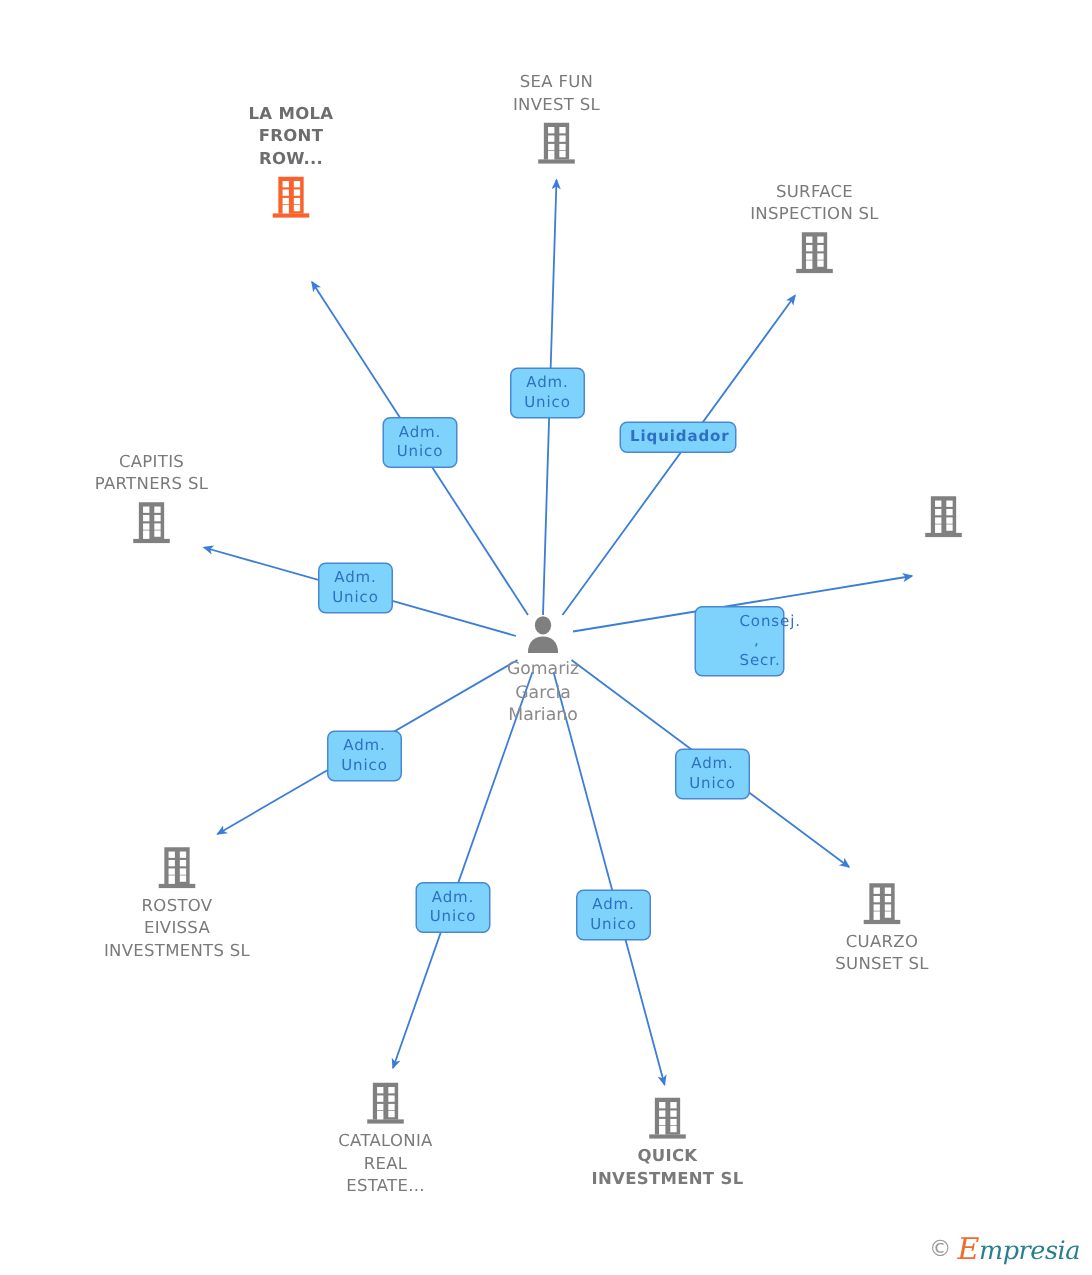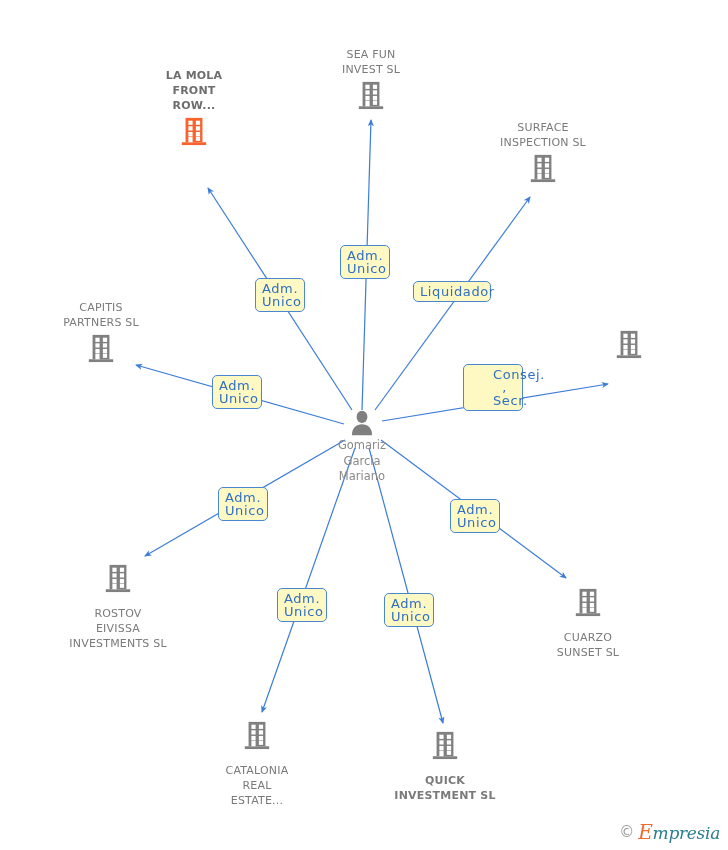--- a/index.html
+++ b/index.html
@@ -37,36 +37,36 @@
   }
   .node-label.highlight {
     color: #6d6d6d;
     font-weight: bold;
   }
   .node-icon {
     display: block;
     margin: 0 auto;
   }
   .node.label-top .node-icon { margin-top: 3px; }
-  .node.label-bottom .node-label { margin-top: 13px; }
+  .node.label-bottom .node-label { margin-top: 3px; }
   .person-name {
     font-size: 11.5px;
     color: #8a8a8a;
     line-height: 15.5px;
     white-space: pre-line;
     margin-top: 1px;
     text-align: center;
   }
   .edge-label {
     position: absolute;
     border: 1px solid #4a87d3;
     border-radius: 5px;
-    background: #fef9c3;
+    background: #7dd3fc;
     color: #2f6fc4;
-    font-size: 13px;
+    font-size: 10px;
     line-height: 13px;
     letter-spacing: 0.6px;
     text-align: center;
     padding: 3px 6px;
     white-space: pre-line;
     box-sizing: border-box;
   }
   .watermark {
     position: absolute;
     right: 8px;
@@ -290,24 +290,24 @@
         <div class="person-name">Gomariz
 Garcia
 Mariano</div>
       </div>
     </div>
   <div id="edge-label-layer">
       <div class="edge-label" style="left: 340px; top: 245px; width: 50px; min-height: 33px;">Adm.
 Unico</div>
       <div class="edge-label" style="left: 255px; top: 278px; width: 50px; min-height: 33px;">Adm.
 Unico</div>
-      <div class="edge-label" style="left: 413px; top: 281px; width: 78px; min-height: 20px;">Liquidador</div>
+      <div class="edge-label" style="left: 413px; top: 281px; width: 78px; min-height: 20px; font-weight: bold;">Liquidador</div>
       <div class="edge-label" style="left: 212px; top: 375px; width: 50px; min-height: 33px;">Adm.
 Unico</div>
-      <div class="edge-label" style="left: 463px; top: 364px; width: 60px; min-height: 33px; padding-left: 29px;">Consej. ,
+      <div class="edge-label" style="left: 463px; top: 404px; width: 60px; min-height: 33px; padding-left: 29px;">Consej. ,
 Secr.</div>
       <div class="edge-label" style="left: 218px; top: 487px; width: 50px; min-height: 33px;">Adm.
 Unico</div>
       <div class="edge-label" style="left: 450px; top: 499px; width: 50px; min-height: 33px;">Adm.
 Unico</div>
       <div class="edge-label" style="left: 277px; top: 588px; width: 50px; min-height: 33px;">Adm.
 Unico</div>
       <div class="edge-label" style="left: 384px; top: 593px; width: 50px; min-height: 33px;">Adm.
 Unico</div>
     </div>

